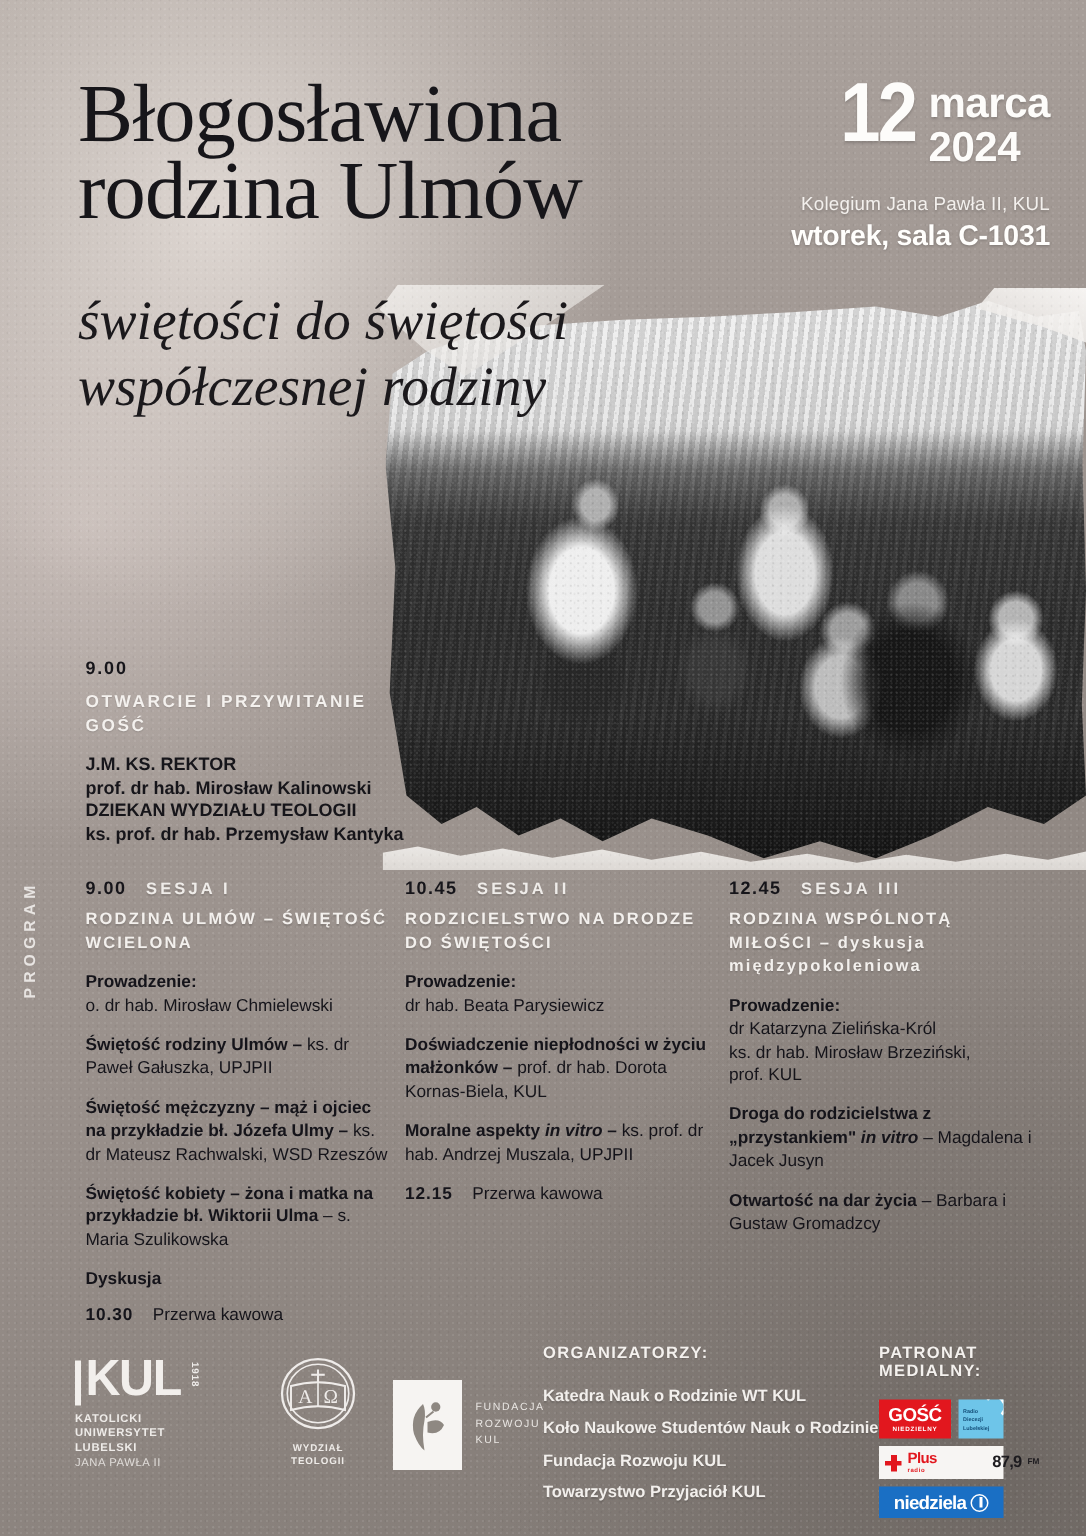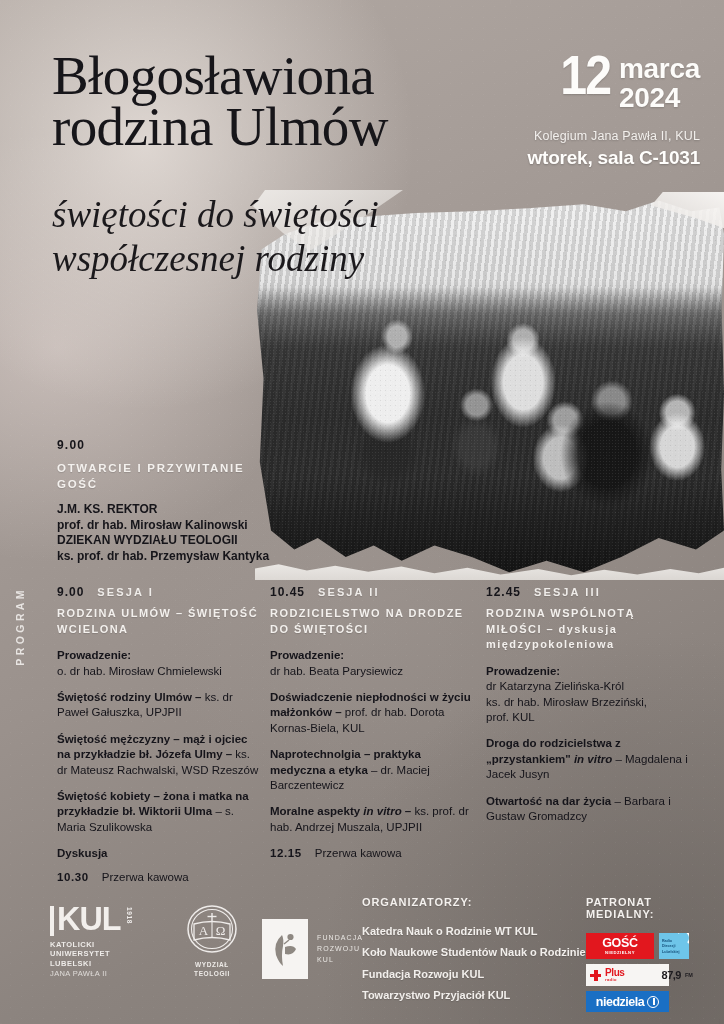--- a/index.html
+++ b/index.html
@@ -276,21 +276,21 @@
   .org-item{
     font-size:11px; font-weight:700; line-height:1.95; color:#f2efec;
     text-shadow:0 1px 1px rgba(0,0,0,.16);
   }
 
   #patronage{ position:absolute; left:586px; top:16px; }
   #patron-logos{ margin-top:13px; }
   .pat-row{ display:flex; gap:5px; margin-bottom:5px; }
 
   .logo-gosc{
-    width:68px; height:26px; background:#e2171e;
+    width:48px; height:26px; background:#e2171e;
     display:flex; flex-direction:column; align-items:center; justify-content:center;
   }
   .logo-gosc .g1{
     font-size:12.5px; font-weight:700; color:#fff; letter-spacing:-.3px; line-height:1;
   }
   .logo-gosc .g2{
     font-size:4.2px; font-weight:700; color:#fff; letter-spacing:.5px; margin-top:1px;
   }
   .logo-blue{
     width:30px; height:26px; background:#6ec5e9; position:relative; overflow:hidden;
@@ -415,21 +415,20 @@
         <div class="s-top">
           <div class="s-time">10.45</div>
           <div class="s-no">SESJA II</div>
         </div>
         <div class="s-title">RODZICIELSTWO NA DRODZE DO ŚWIĘTOŚCI</div>
         <div class="s-host">
           <div class="b">Prowadzenie:</div>
           <div>dr hab. Beata Parysiewicz</div>
         </div>
         <div class="talk"><span class="b">Doświadczenie niepłodności w życiu małżonków –</span> <span>prof. dr hab. Dorota Kornas-Biela, KUL</span></div>
-        <div class="talk"><span class="b">Naprotechnolgia – praktyka medyczna a etyka</span> <span>– dr. Maciej Barczentewicz</span></div>
         <div class="talk"><span class="b">Moralne aspekty <i>in vitro</i> –</span> <span>ks. prof. dr hab. Andrzej Muszala, UPJPII</span></div>
         <div class="break">
           <div class="t">12.15</div>
           <div>Przerwa kawowa</div>
         </div>
       </div>
       <div class="col">
         <div class="s-top">
           <div class="s-time">12.45</div>
           <div class="s-no">SESJA III</div>

